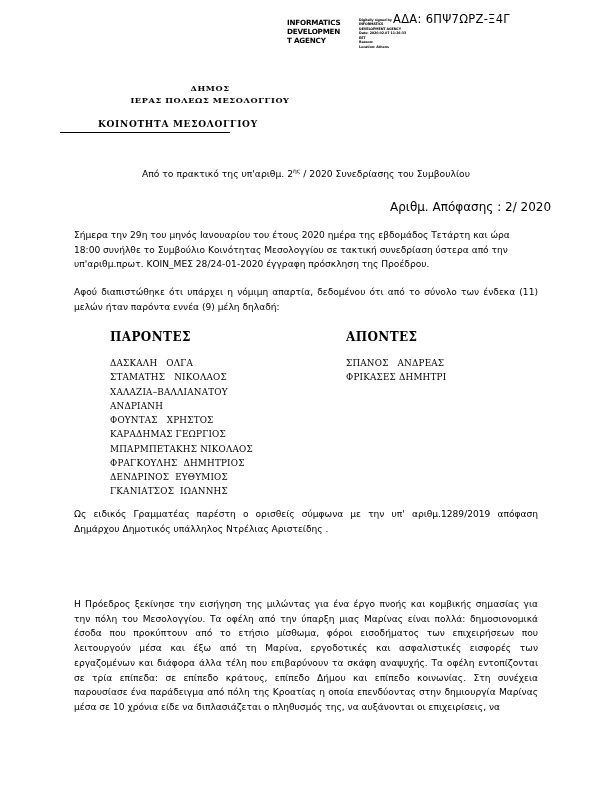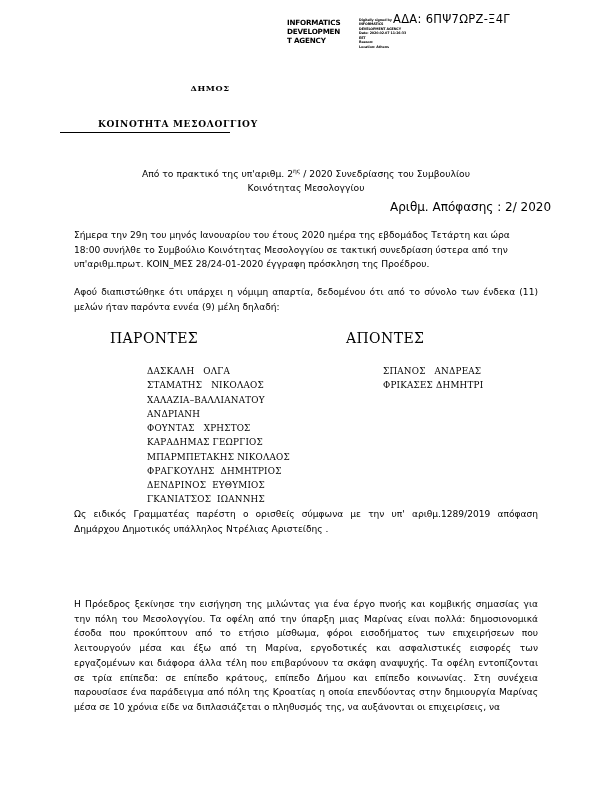--- a/index.html
+++ b/index.html
@@ -146,32 +146,31 @@
     left: 74px;
     top: 330px;
     width: 464px;
     display: flex;
   }
   .roster-col { width: 50%; }
   .roster-col.present { padding-left: 36px; box-sizing: border-box; }
   .roster-col.absent { padding-left: 40px; box-sizing: border-box; }
   .roster-head {
     font-family: "DejaVu Serif", serif;
-    font-size: 14px;
-    font-weight: 400;
+    font-size: 12px;
+    font-weight: 700;
     letter-spacing: 0.4px;
-    margin-bottom: 18px;
+    margin-bottom: 12px;
   }
   .roster-name {
     font-family: "DejaVu Serif", serif;
     font-size: 8.8px;
     line-height: 1.62;
     letter-spacing: 0.2px;
     white-space: pre;
-    margin-left: 37px;
   }
 </style>
 </head>
 <body>
 
 <div class="page">
 
   <div class="ada-code">ΑΔΑ: 6ΠΨ7ΩΡΖ-Ξ4Γ</div>
 
   <div class="sig-block">
@@ -186,28 +185,28 @@
       <div>DEVELOPMENT AGENCY</div>
       <div>Date: 2020.02.07 11:26:33</div>
       <div>EET</div>
       <div>Reason:</div>
       <div>Location: Athens</div>
     </div>
   </div>
 
   <div class="org-head">
     <div>ΔΗΜΟΣ</div>
+    <div>ΙΕΡΑΣ ΠΟΛΕΩΣ ΜΕΣΟΛΟΓΓΙΟΥ</div>
   </div>
   <div class="community">ΚΟΙΝΟΤΗΤΑ ΜΕΣΟΛΟΓΓΙΟΥ</div>
   <div class="community-rule"></div>
 
 
   <div class="subtitle">
     <div><span>Από το πρακτικό της υπ'αριθμ. 2</span><sup>ης</sup><span> / 2020 Συνεδρίασης του Συμβουλίου</span></div>
-    <div>Κοινότητας Μεσολογγίου</div>
   </div>
 
   <div class="decision-no">Αριθμ. Απόφασης :  2/ 2020</div>
 
   <div class="para p1">Σήμερα την 29η του μηνός Ιανουαρίου  του έτους 2020 ημέρα της εβδομάδος Τετάρτη και ώρα 18:00 συνήλθε το Συμβούλιο Κοινότητας Μεσολογγίου σε τακτική συνεδρίαση ύστερα από την υπ'αριθμ.πρωτ. ΚΟΙΝ_ΜΕΣ 28/24-01-2020 έγγραφη πρόσκληση της Προέδρου.</div>
   <div class="para p2">Αφού διαπιστώθηκε ότι υπάρχει η νόμιμη απαρτία, δεδομένου ότι από το σύνολο των ένδεκα (11) μελών ήταν παρόντα εννέα  (9) μέλη δηλαδή:</div>
 
   <div class="roster">
     <div class="roster-col present">
       <div class="roster-head">ΠΑΡΟΝΤΕΣ</div>

